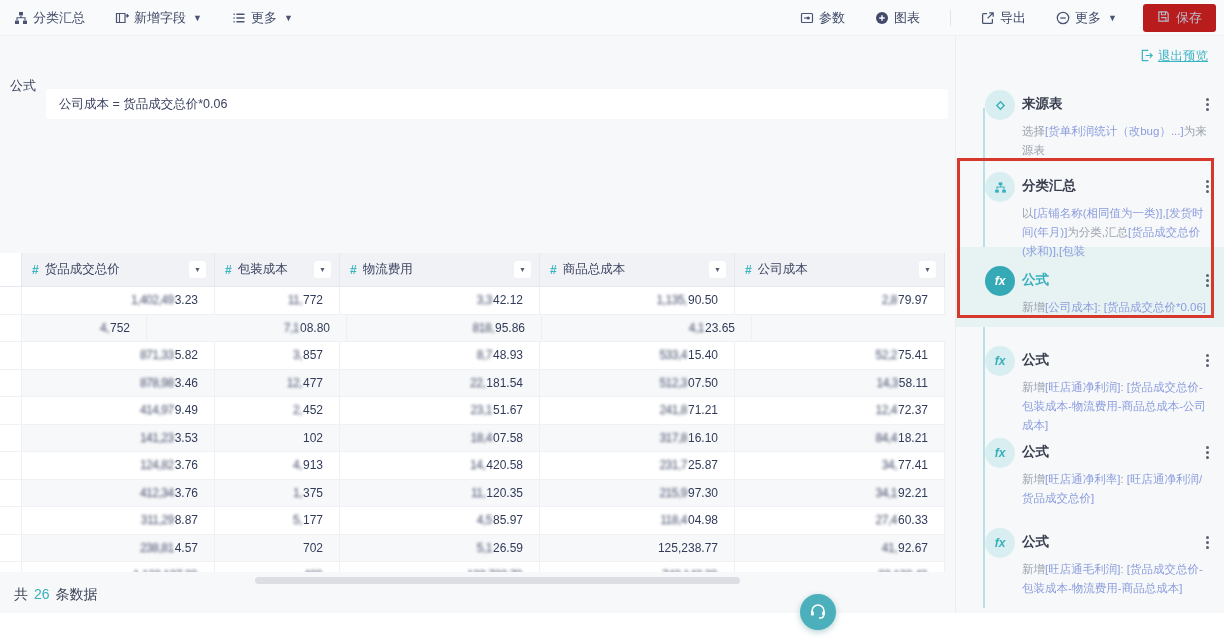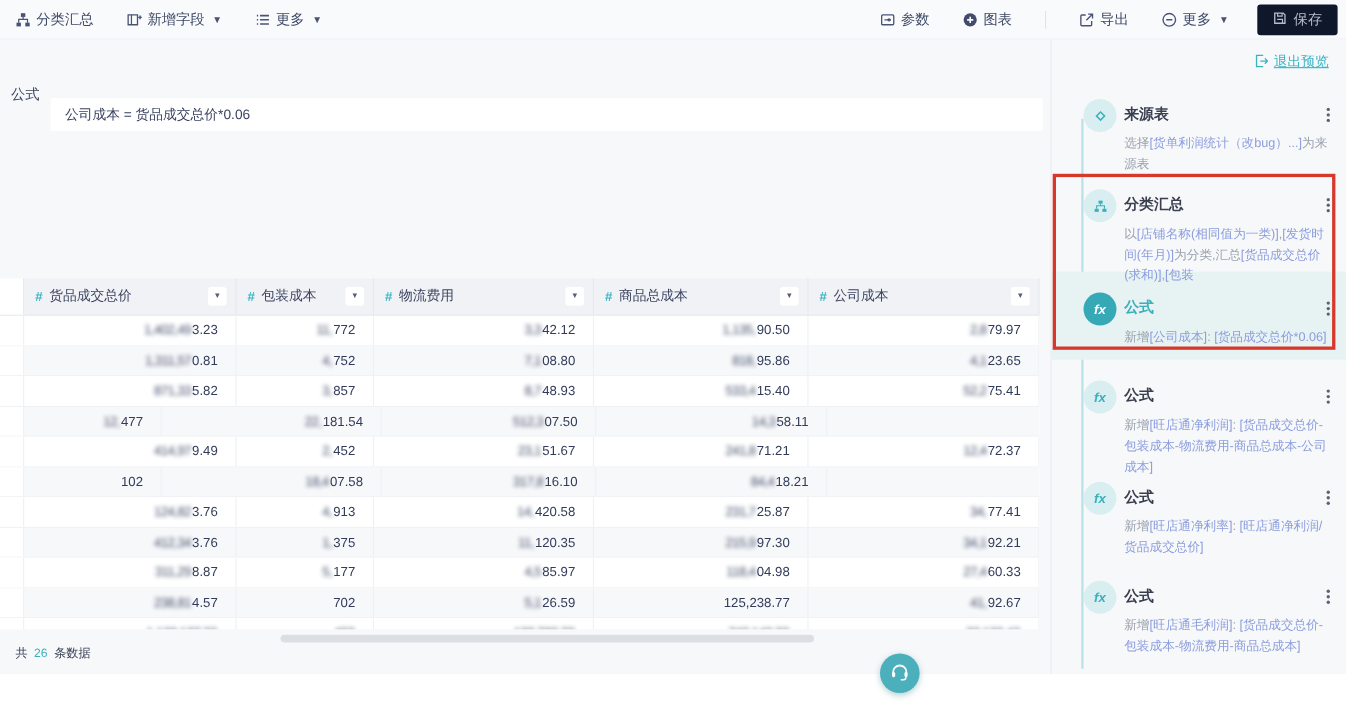--- a/index.html
+++ b/index.html
@@ -15,21 +15,21 @@
     background:#f9fafc; border-bottom:1px solid #eef0f4;
     display:flex; align-items:center; padding:0 8px 0 14px; z-index:6;
   }
   .tb-item { display:flex; align-items:center; gap:5px; margin-right:30px; cursor:pointer; white-space:nowrap; }
   .tb-item svg { display:block; }
   .caret { font-size:9px; color:#4a5374; margin-left:2px; }
   .tb-right { margin-left:auto; display:flex; align-items:center; }
   .tb-right .tb-item { margin-right:0; margin-left:30px;justify-content:flex-end; }
   .tb-divider { width:1px; height:16px; background:#e0e3ea; margin-left:30px; }
   .save-btn {
-    margin-left:26px; background:#0f172a; color:#b7bdcb; border:none;
+    margin-left:26px; background:#b91c1c; color:#b7bdcb; border:none;
     border-radius:3px; padding:5px 14px; display:flex; align-items:center; gap:6px;
     font-size:13px; cursor:not-allowed;
   }
   
   .canvas {
     position:absolute; left:0; top:36px; width:955px; height:577px;
     background:#f7f8fa;
   }
   .formula-row { position:absolute; left:10px; top:16px; display:flex; align-items:center; gap:10px; width:938px; }
   .formula-label { font-size:13px; color:#3c455f; white-space:nowrap; }
@@ -53,21 +53,21 @@
   .trow:nth-child(even) { background:#f7f8fa; }
   .td { display:flex; align-items:center; justify-content:flex-end; padding-right:16px;
         border-right:1px solid #eef0f4; font-size:12px; color:#323c5a; overflow:hidden; white-space:nowrap; }
   .c0 { width:22px; background:#fff; padding-right:0; }
   .c1 { width:193px; } .c2 { width:125px; } .c3 { width:200px; } .c4 { width:195px; } .c5 { width:210px; }
   .red { filter:blur(1.7px); opacity:.9; letter-spacing:-0.5px; margin-right:1px; }
   .hscroll {
     position:absolute; left:255px; top:541px; width:485px; height:7px;
     background:#dcdee3; border-radius:4px; cursor:pointer;
   }
-  .table-footer { position:absolute; left:14px; top:550px; font-size:11px; color:#3a4256; }
+  .table-footer { position:absolute; left:14px; top:550px; font-size:14px; color:#3a4256; }
   .table-footer .cnt { color:#3ab0bd; margin:0 6px; }
   .fab {
     position:absolute; left:800px; top:558px; width:36px; height:36px; border-radius:50%;
     background:#4cafbc; display:flex; align-items:center; justify-content:center;
     box-shadow:0 2px 6px rgba(40,120,130,.35); cursor:pointer; z-index:8;
   }
   
   .bottom-strip { position:absolute; left:0; top:613px; width:1224px; height:25px; background:#ffffff; z-index:5; }
   
   .sidebar {
@@ -245,24 +245,20 @@
             <span class="red">1,135,</span>
             <span>90.50</span>
           </div>
           <div class="td c5">
             <span class="red">2,8</span>
             <span>79.97</span>
           </div>
         </div>
         <div class="trow">
           <div class="td c0"></div>
-          <div class="td c1">
-            <span class="red">1,311,57</span>
-            <span>0.81</span>
-          </div>
           <div class="td c2">
             <span class="red">4,</span>
             <span>752</span>
           </div>
           <div class="td c3">
             <span class="red">7,1</span>
             <span>08.80</span>
           </div>
           <div class="td c4">
             <span class="red">818,</span>
@@ -291,20 +287,24 @@
             <span class="red">533,4</span>
             <span>15.40</span>
           </div>
           <div class="td c5">
             <span class="red">52,2</span>
             <span>75.41</span>
           </div>
         </div>
         <div class="trow">
           <div class="td c0"></div>
+          <div class="td c1">
+            <span class="red">878,98</span>
+            <span>3.46</span>
+          </div>
           <div class="td c2">
             <span class="red">12,</span>
             <span>477</span>
           </div>
           <div class="td c3">
             <span class="red">22,</span>
             <span>181.54</span>
           </div>
           <div class="td c4">
             <span class="red">512,3</span>
@@ -333,20 +333,24 @@
             <span class="red">241,8</span>
             <span>71.21</span>
           </div>
           <div class="td c5">
             <span class="red">12,4</span>
             <span>72.37</span>
           </div>
         </div>
         <div class="trow">
           <div class="td c0"></div>
+          <div class="td c1">
+            <span class="red">141,23</span>
+            <span>3.53</span>
+          </div>
           <div class="td c2">
             <span>102</span>
           </div>
           <div class="td c3">
             <span class="red">18,4</span>
             <span>07.58</span>
           </div>
           <div class="td c4">
             <span class="red">317,8</span>
             <span>16.10</span>

